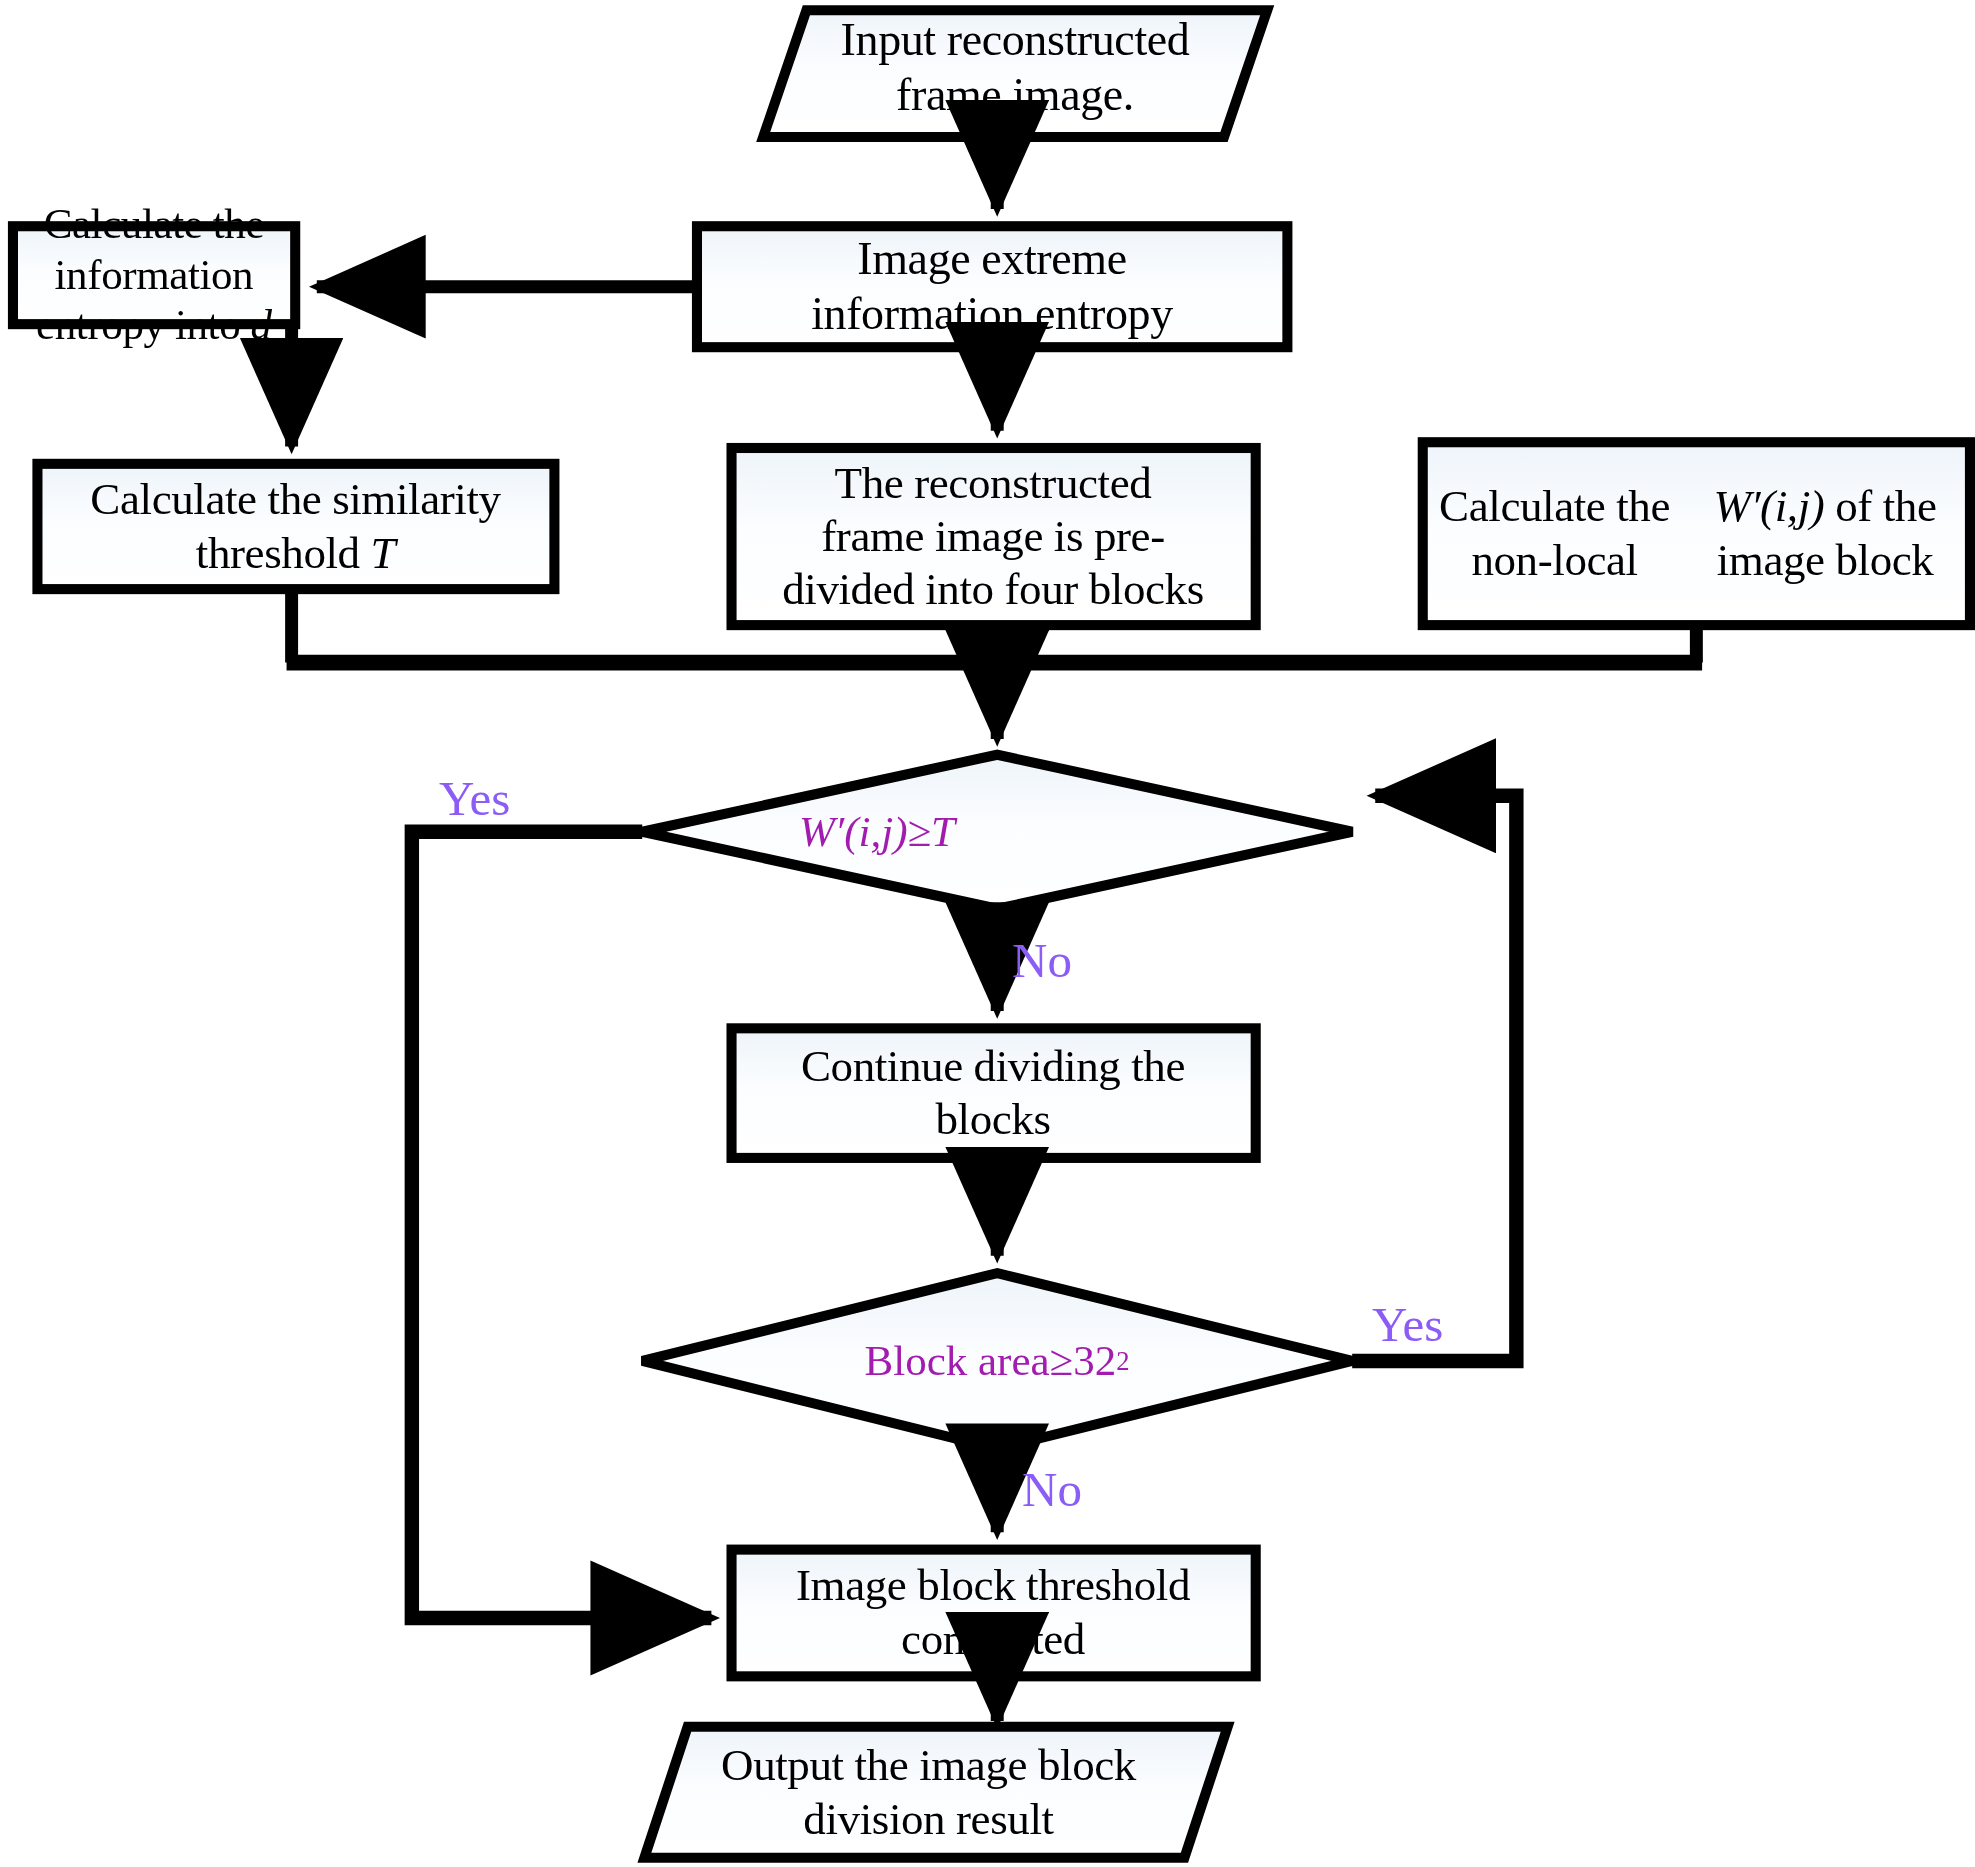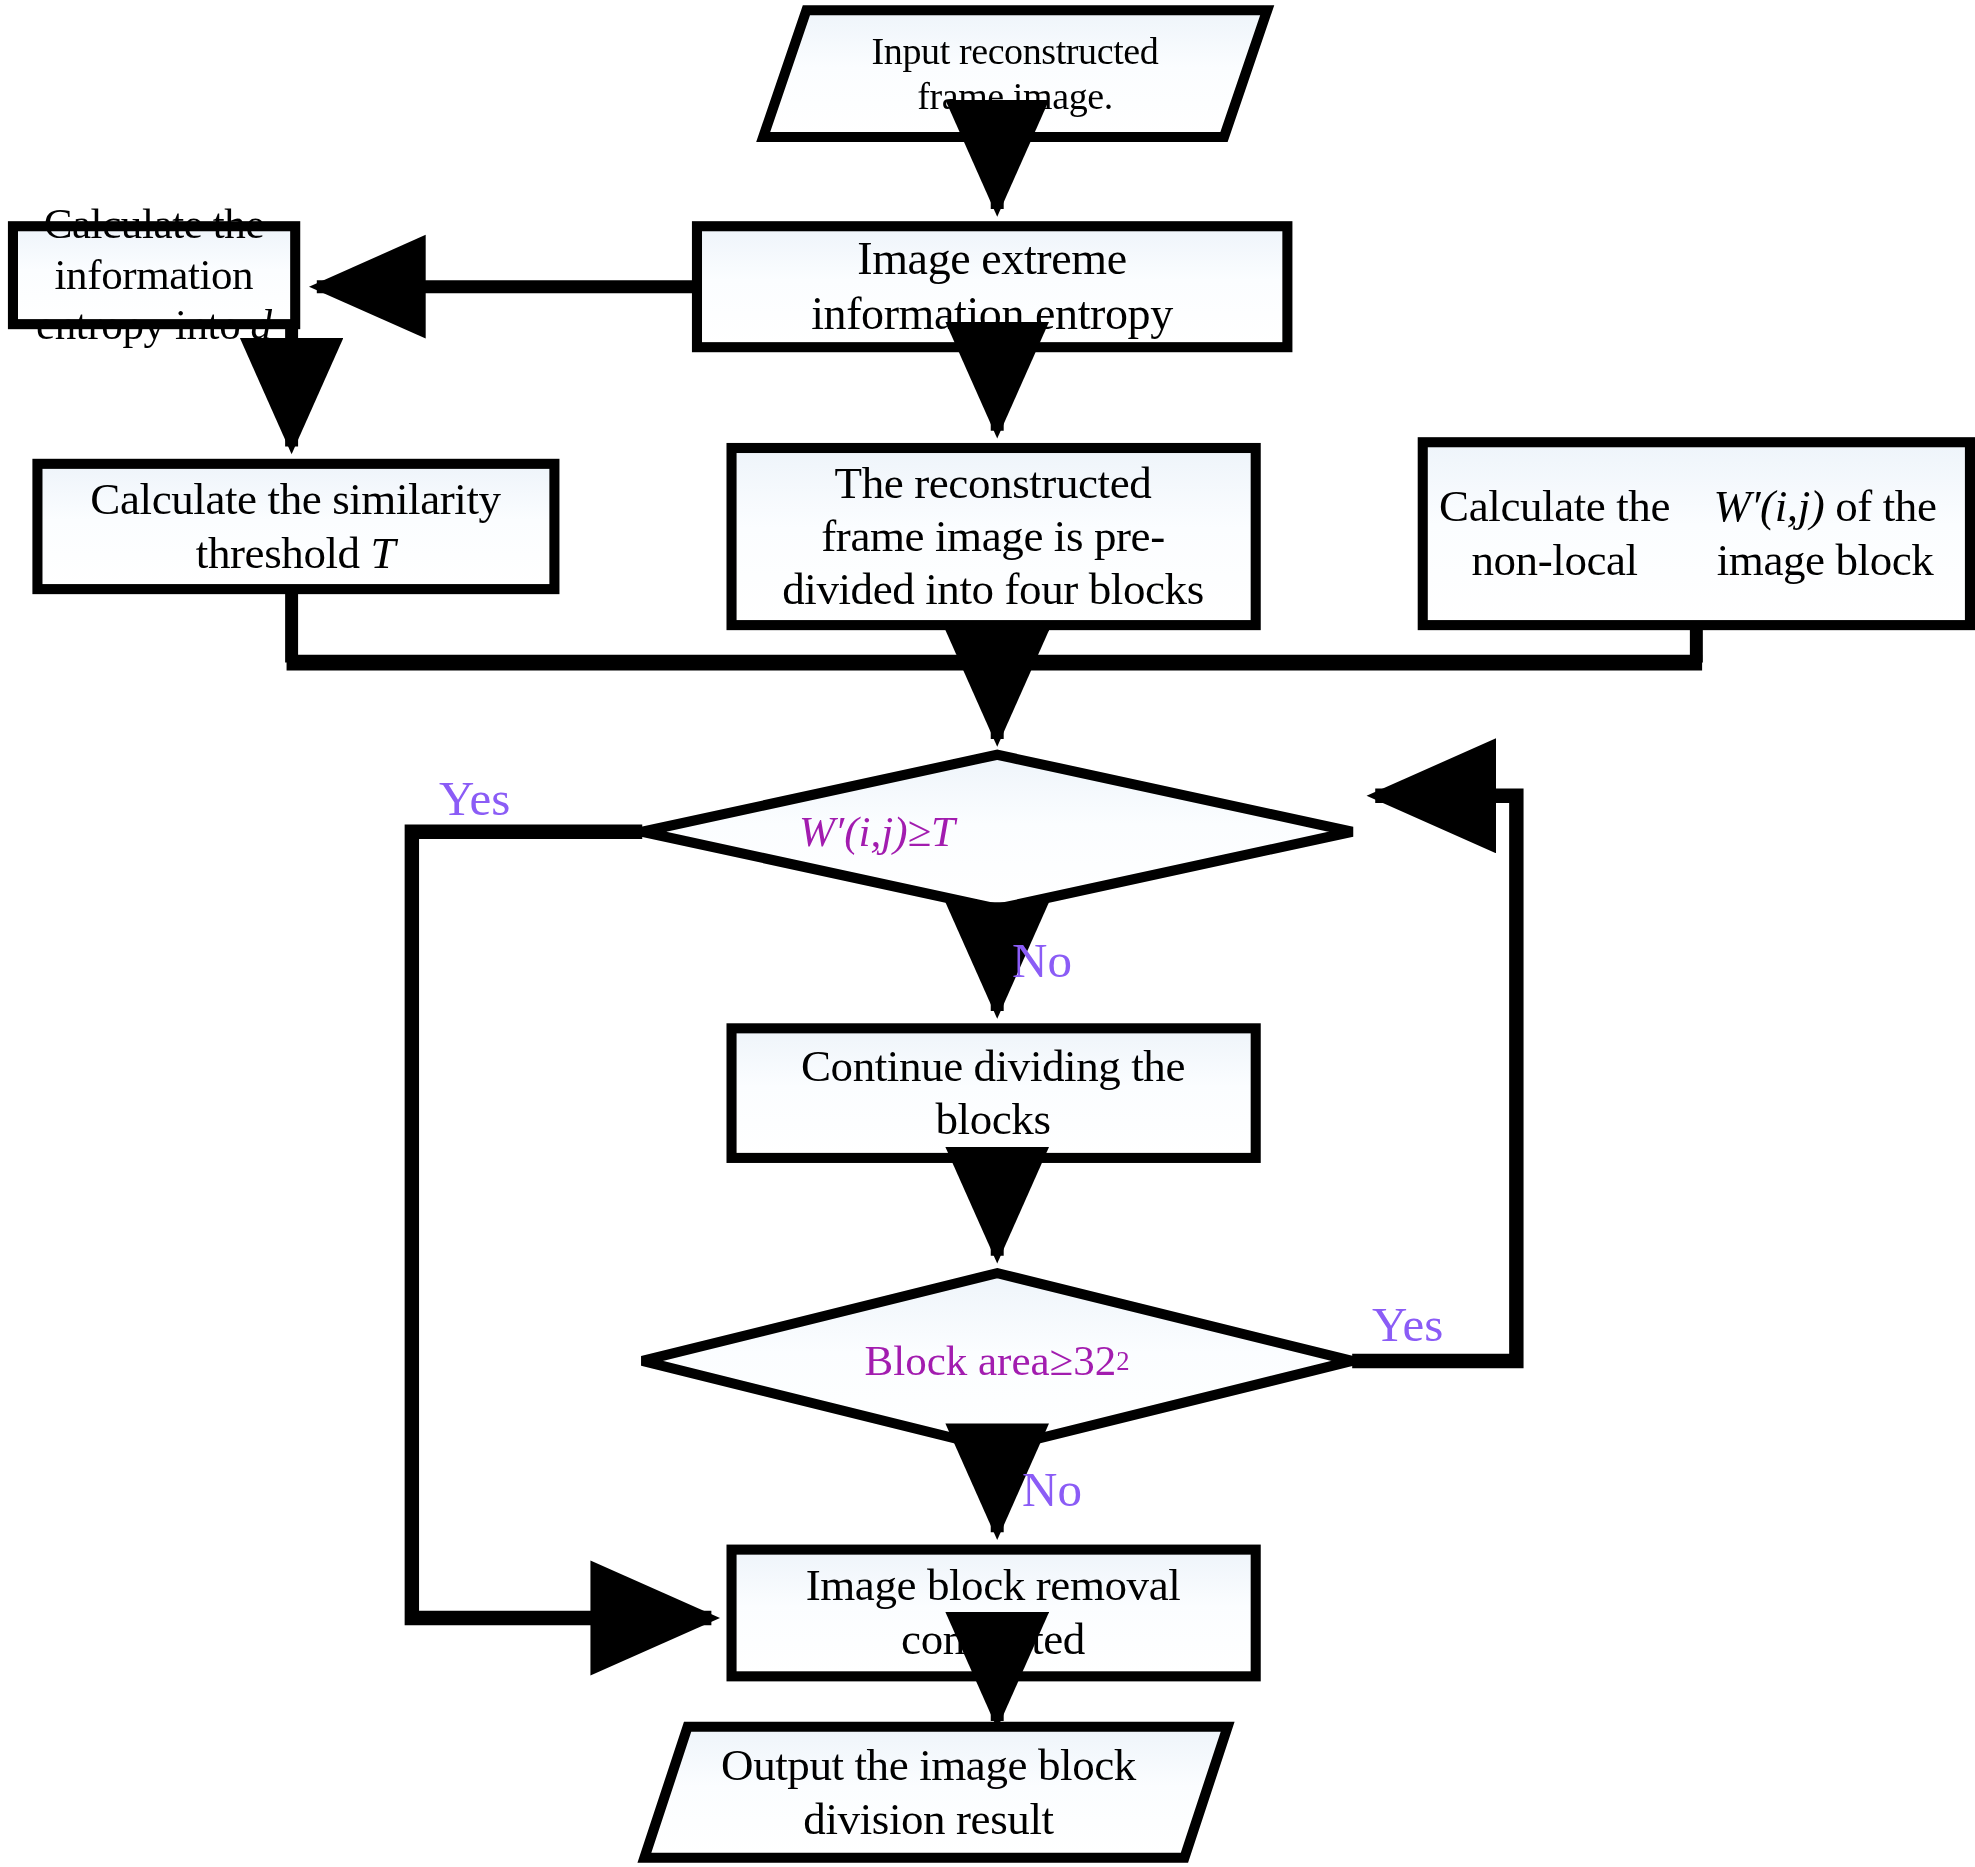--- a/index.html
+++ b/index.html
@@ -131,21 +131,21 @@
     <line x1="1385" y1="2012" x2="1385" y2="2128" stroke="#000000" stroke-width="18" marker-end="url(#arrowbig)"></line>
 
     <line x1="1385" y1="2328" x2="1385" y2="2390" stroke="#000000" stroke-width="18" marker-end="url(#arrowbig)"></line>
 
     <path d="M892,1155 L572,1155 L572,2247 L988,2247" stroke="#000000" stroke-width="20" fill="none" marker-end="url(#arrowbig)"></path>
 
     <path d="M1878,1890 L2106,1890 L2106,1105 L1910,1105" stroke="#000000" stroke-width="20" fill="none" marker-end="url(#arrowbig)"></path>
 
   </svg>
 
-  <div class="node-text" style="left:774px; top:10px; width:482px; height:127px; font-size:38px;">Input reconstructed
+  <div class="node-text" style="left:774px; top:4px; width:482px; height:127px; font-size:46px;">Input reconstructed
 frame image.</div>
 
   <div class="node-text" style="left:702px; top:226px; width:580px; height:121px; font-size:46px;">Image extreme
 information entropy</div>
 
   <div class="node-text" style="left:14.4px; top:226px; width:279px; height:98px; font-size:43px; flex-direction:column;">
     <span>Calculate the information</span>
     <span><span>entropy into </span><span class="ital">d</span></span>
   </div>
 
@@ -166,21 +166,21 @@
   <div class="diamond-text" style="left:799px; top:803px; width:396px; height:58px; justify-content:flex-start;">W′(i,j)≥T</div>
 
   <div class="node-text" style="left:734px; top:1028px; width:518px; height:130px; font-size:45px;">Continue dividing the
 blocks</div>
 
   <div class="diamond-text" style="left:752px; top:1332px; width:490px; height:58px; font-style:normal;">
     <span>Block area≥32</span>
       <span class="sup">2</span>
   </div>
 
-  <div class="node-text" style="left:734px; top:1549px; width:518px; height:127px; font-size:45px;">Image block removal
+  <div class="node-text" style="left:734px; top:1549px; width:518px; height:127px; font-size:45px;">Image block threshold
 completed</div>
 
   <div class="node-text" style="left:662px; top:1727px; width:533px; height:131px; font-size:45px;">Output the image block
 division result</div>
 
   <div class="edge-label" style="left:439px; top:774px;">Yes</div>
 
   <div class="edge-label" style="left:1012px; top:936px;">No</div>
 
   <div class="edge-label" style="left:1372px; top:1300px;">Yes</div>

